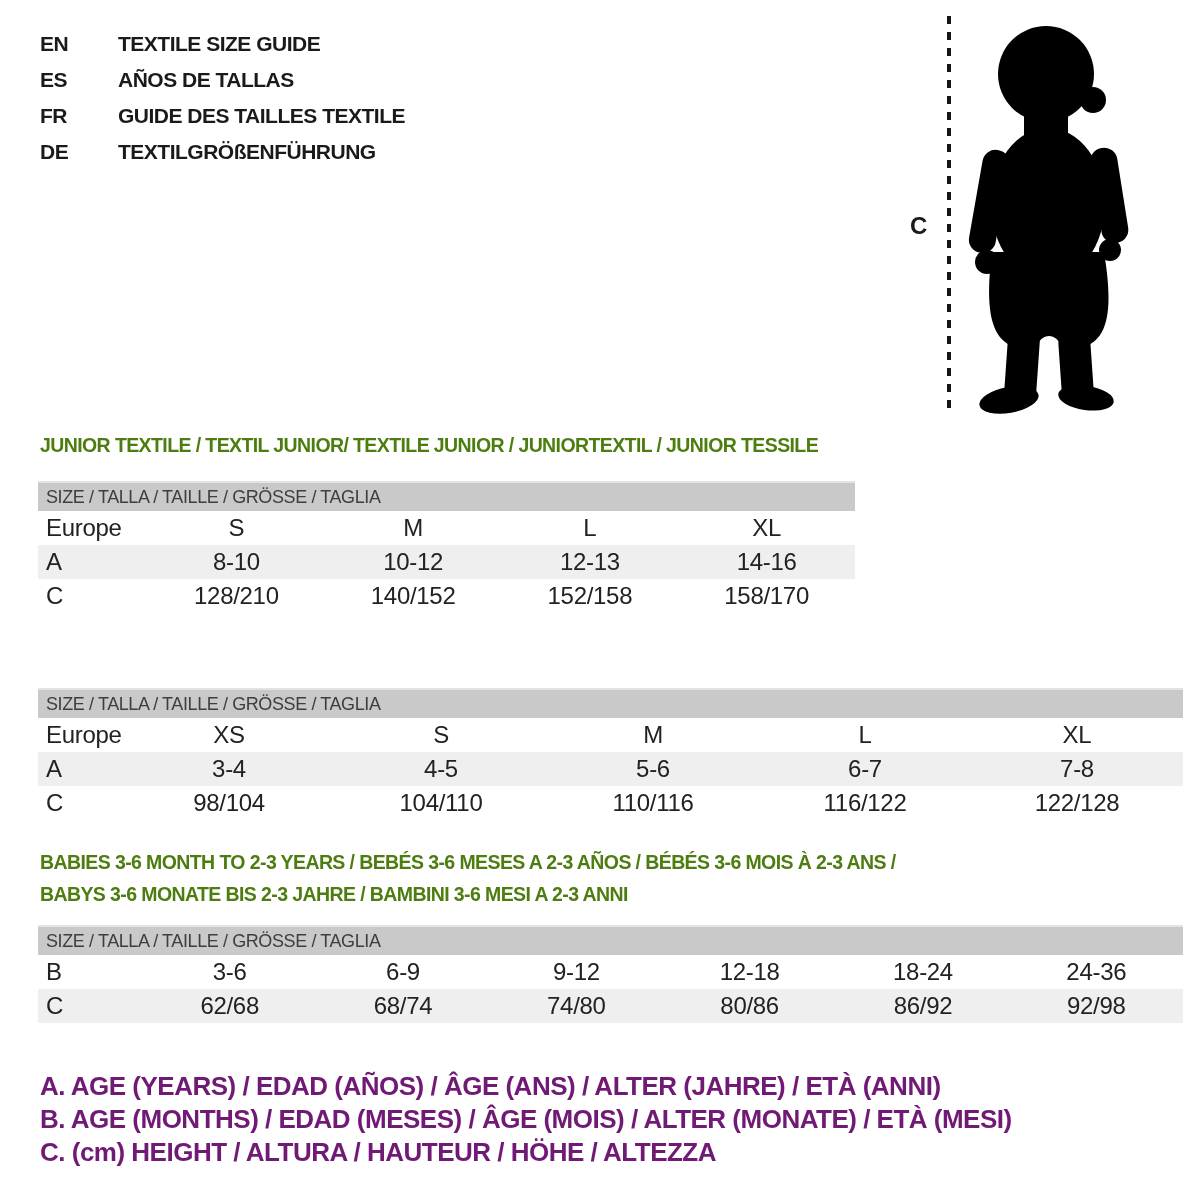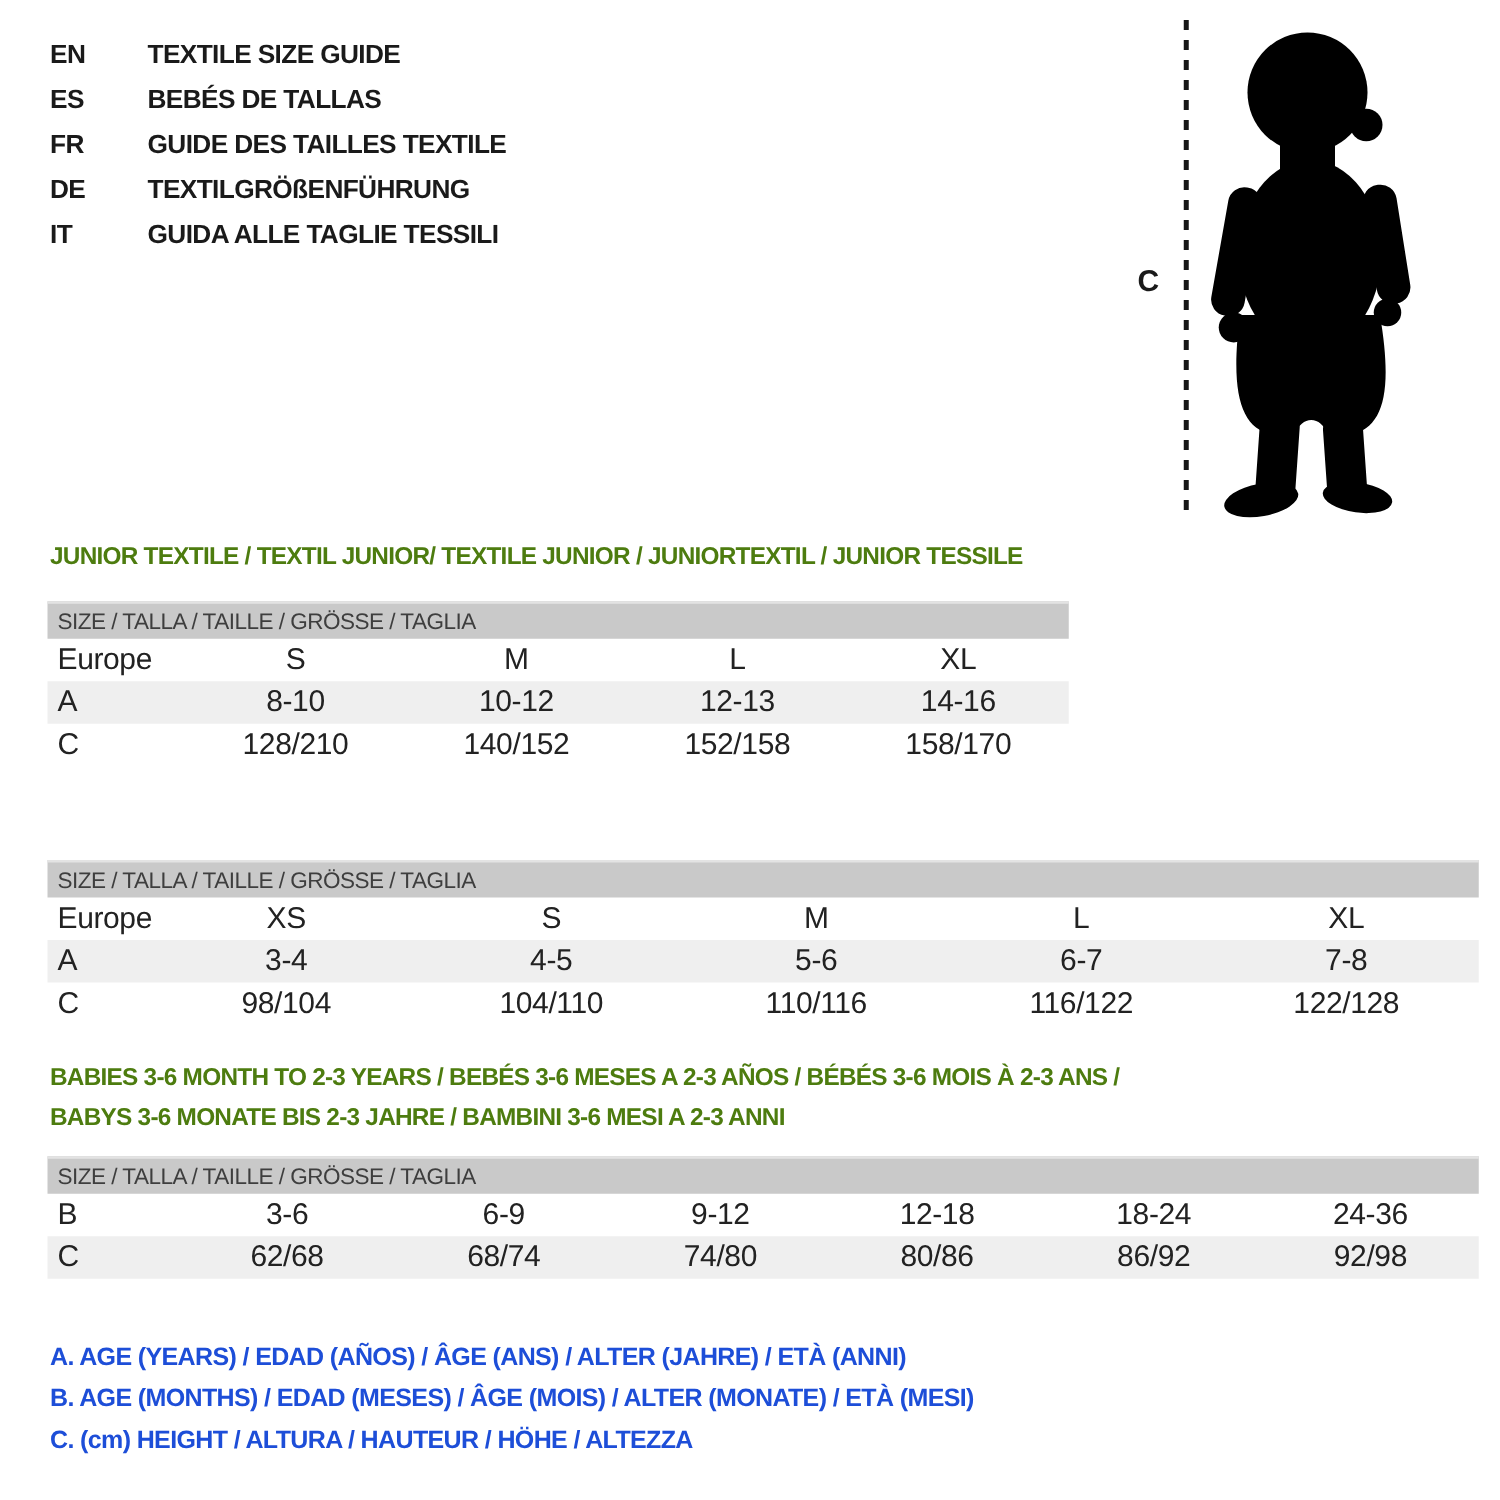--- a/index.html
+++ b/index.html
@@ -52,49 +52,45 @@
   }
   .tbl-row { display: flex; height: 34px; align-items: center; font-size: 24px; letter-spacing: -0.3px; color: #222; }
   .tbl-row.shaded { background: #efefef; }
   .cell-label { width: var(--labelw); padding-left: 8px; flex: none; }
   .cell-val { flex: 1 1 0; text-align: center; }
 
   
   .legend { position: absolute; left: 40px; top: 1070px; }
   .legend-line {
     height: 33px; display: flex; align-items: center;
-    font-weight: 700; font-size: 20px; letter-spacing: -0.5px; color: #1d4ed8;
+    font-weight: 700; font-size: 26px; letter-spacing: -0.5px; color: #701a75;
     white-space: nowrap;
   }
 </style>
 </head>
 <body>
 
 <div class="canvas">
 
   <div class="lang-block">
     <div class="lang-row">
       <span class="lang-code">EN</span>
       <span class="lang-title">TEXTILE SIZE GUIDE</span>
     </div>
     <div class="lang-row">
       <span class="lang-code">ES</span>
-      <span class="lang-title">BEBÉS DE TALLAS</span>
+      <span class="lang-title">AÑOS DE TALLAS</span>
     </div>
     <div class="lang-row">
       <span class="lang-code">FR</span>
       <span class="lang-title">GUIDE DES TAILLES TEXTILE</span>
     </div>
     <div class="lang-row">
       <span class="lang-code">DE</span>
       <span class="lang-title">TEXTILGRÖßENFÜHRUNG</span>
-    </div>
-    <div class="lang-row">
-      <span class="lang-code">IT</span>
-      <span class="lang-title">GUIDA ALLE TAGLIE TESSILI</span>
     </div>
   </div>
 
   <div class="measure-line"></div>
   <div class="measure-label">C</div>
 
   <svg class="silhouette" width="176" height="402" viewBox="0 0 176 402" xmlns="http://www.w3.org/2000/svg">
     <g fill="#000000">
 
       <circle cx="84" cy="60" r="48"></circle>

